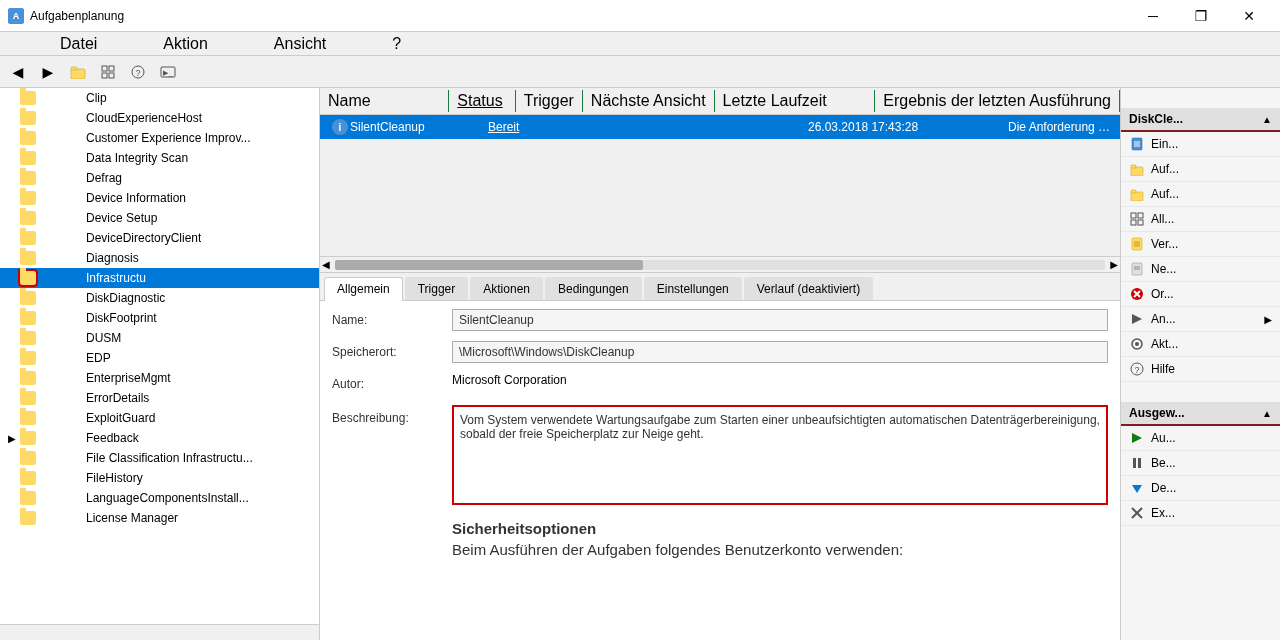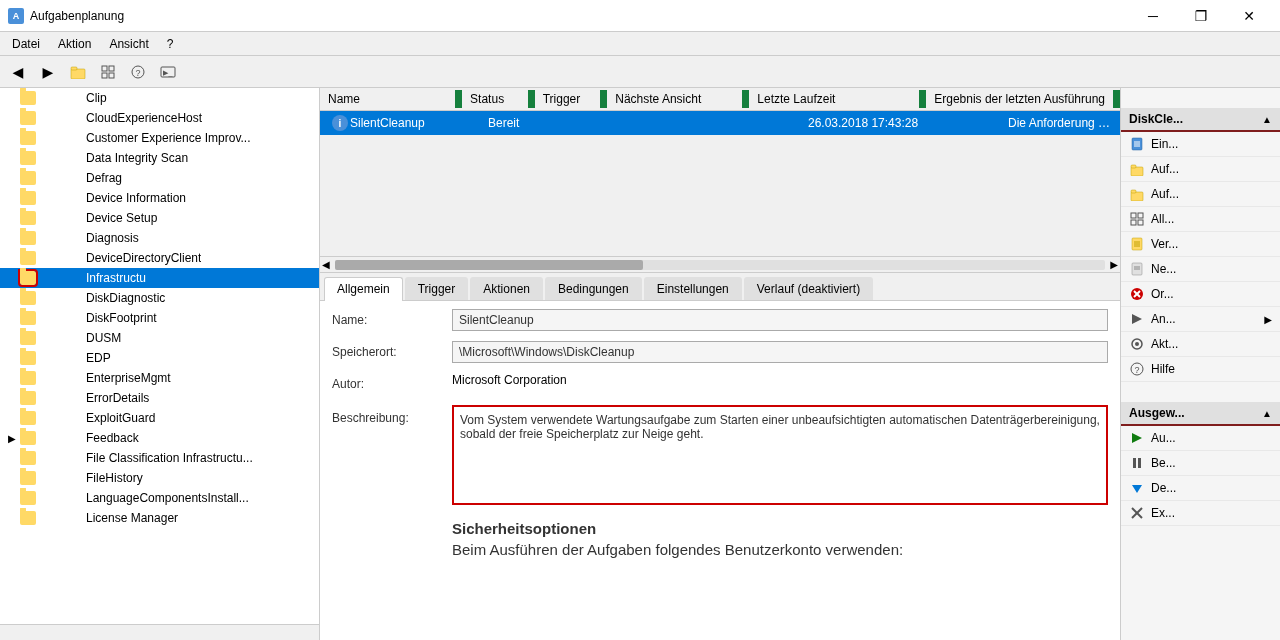--- a/index.html
+++ b/index.html
@@ -24,21 +24,21 @@
     
     .menu-bar {
       background: #f0f0f0;
       border-bottom: 1px solid #ccc;
       display: flex;
       align-items: center;
       padding: 2px 4px;
       height: 24px;
       gap: 2px;
     }
-    .menu-item { padding: 2px 8px; cursor: pointer; font-size: 12px; }
+    .menu-item { padding: 2px 8px; cursor: pointer; font-size: 16px; margin-left: 48px; }
 
     
     .toolbar {
       background: #f0f0f0;
       border-bottom: 1px solid #ccc;
       display: flex;
       align-items: center;
       padding: 3px 4px;
       height: 32px;
       gap: 2px;
@@ -114,27 +114,27 @@
     }
     .h-scrollbar { width: 100%; height: 100%; background: #f0f0f0; }
     .table-header {
       display: flex;
       background: #f0f0f0;
       border-bottom: 1px solid #ccc;
       padding: 2px 0;
     }
     .table-header-cell {
       padding: 2px 8px;
-      font-size: 12px;
+      font-size: 16px;
       font-weight: normal;
-      border-right: 7px solid #15803d;
+      border-right: 1px solid #15803d;
       white-space: nowrap;
     }
     .col-name { width: 160px; }
-    .col-status { width: 80px; }
+    .col-status { width: 80px; text-decoration: underline; }
     .col-trigger { width: 80px; }
     .col-next { width: 160px; }
     .col-last { width: 200px; }
     .col-result { flex: 1; }
 
     .table-row {
       display: flex;
       align-items: center;
       padding: 2px 0;
       min-height: 22px;
@@ -415,26 +415,26 @@
             <span class="tree-item-label">Device Information</span>
           </div>
           <div class="tree-item">
             <span class="tree-arrow"></span>
             <div class="folder-icon"></div>
             <span class="tree-item-label">Device Setup</span>
           </div>
           <div class="tree-item">
             <span class="tree-arrow"></span>
             <div class="folder-icon"></div>
+            <span class="tree-item-label">DeviceDirectoryClient</span>
+          </div>
+          <div class="tree-item">
+            <span class="tree-arrow"></span>
+            <div class="folder-icon"></div>
             <span class="tree-item-label">Diagnosis</span>
-          </div>
-          <div class="tree-item">
-            <span class="tree-arrow"></span>
-            <div class="folder-icon"></div>
-            <span class="tree-item-label">DeviceDirectoryClient</span>
           </div>
           <div class="tree-item selected">
             <span class="tree-arrow"></span>
             <div class="folder-icon highlight"></div>
             <span class="tree-item-label">Infrastructu</span>
           </div>
           <div class="tree-item">
             <span class="tree-arrow"></span>
             <div class="folder-icon"></div>
             <span class="tree-item-label">DiskDiagnostic</span>

